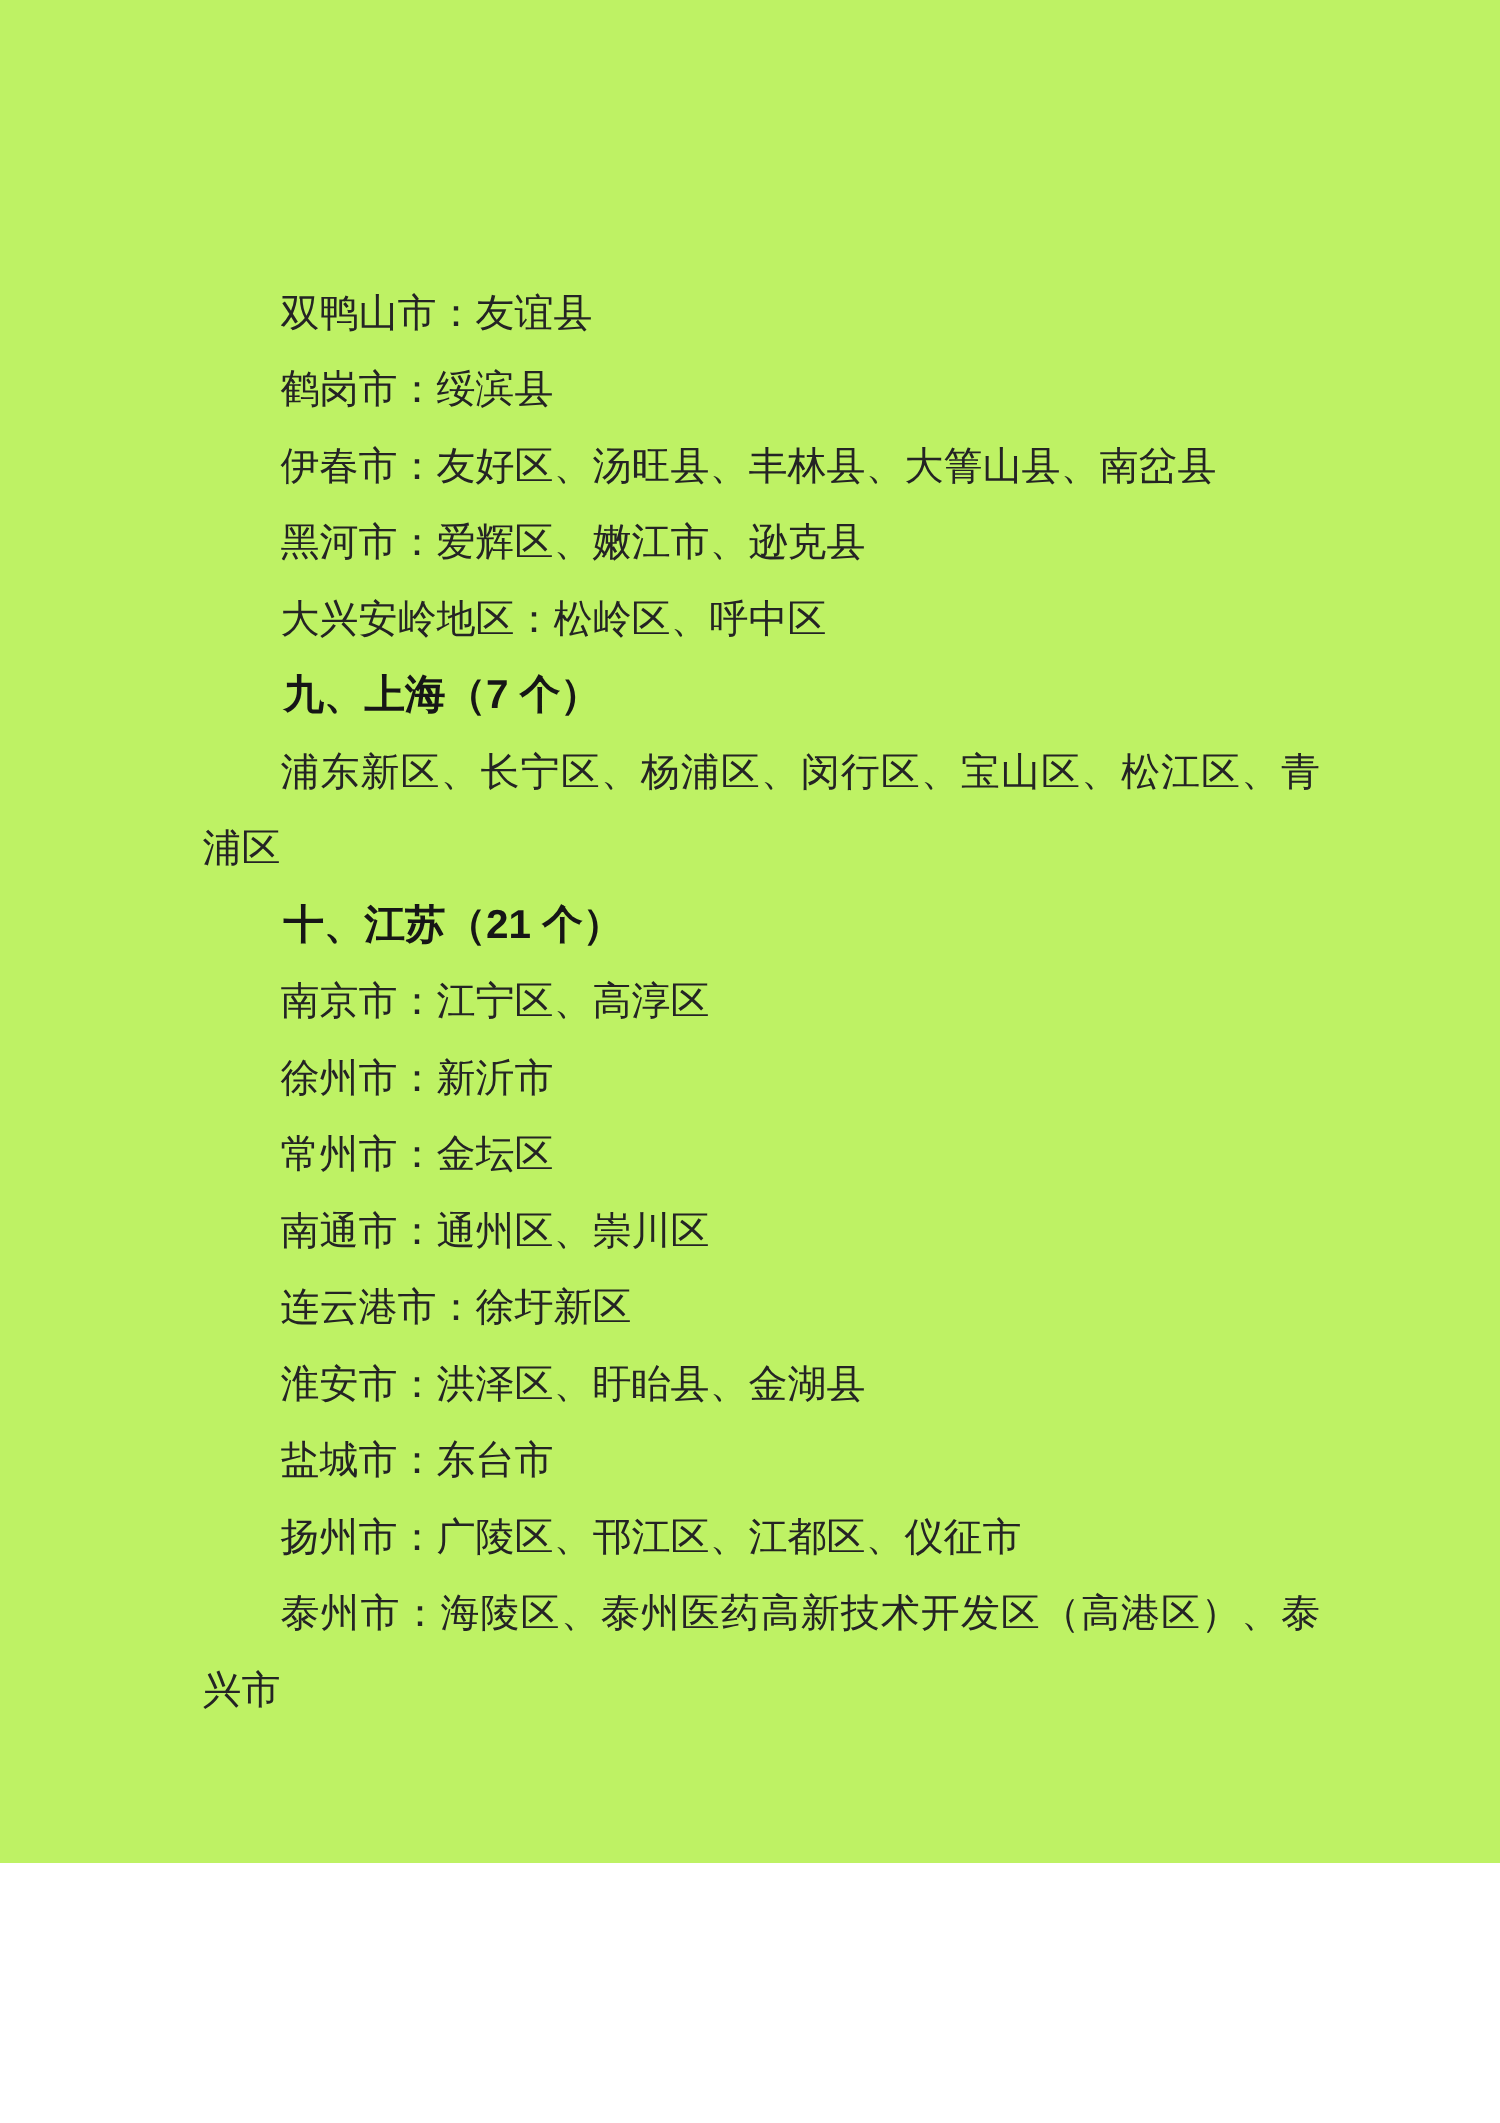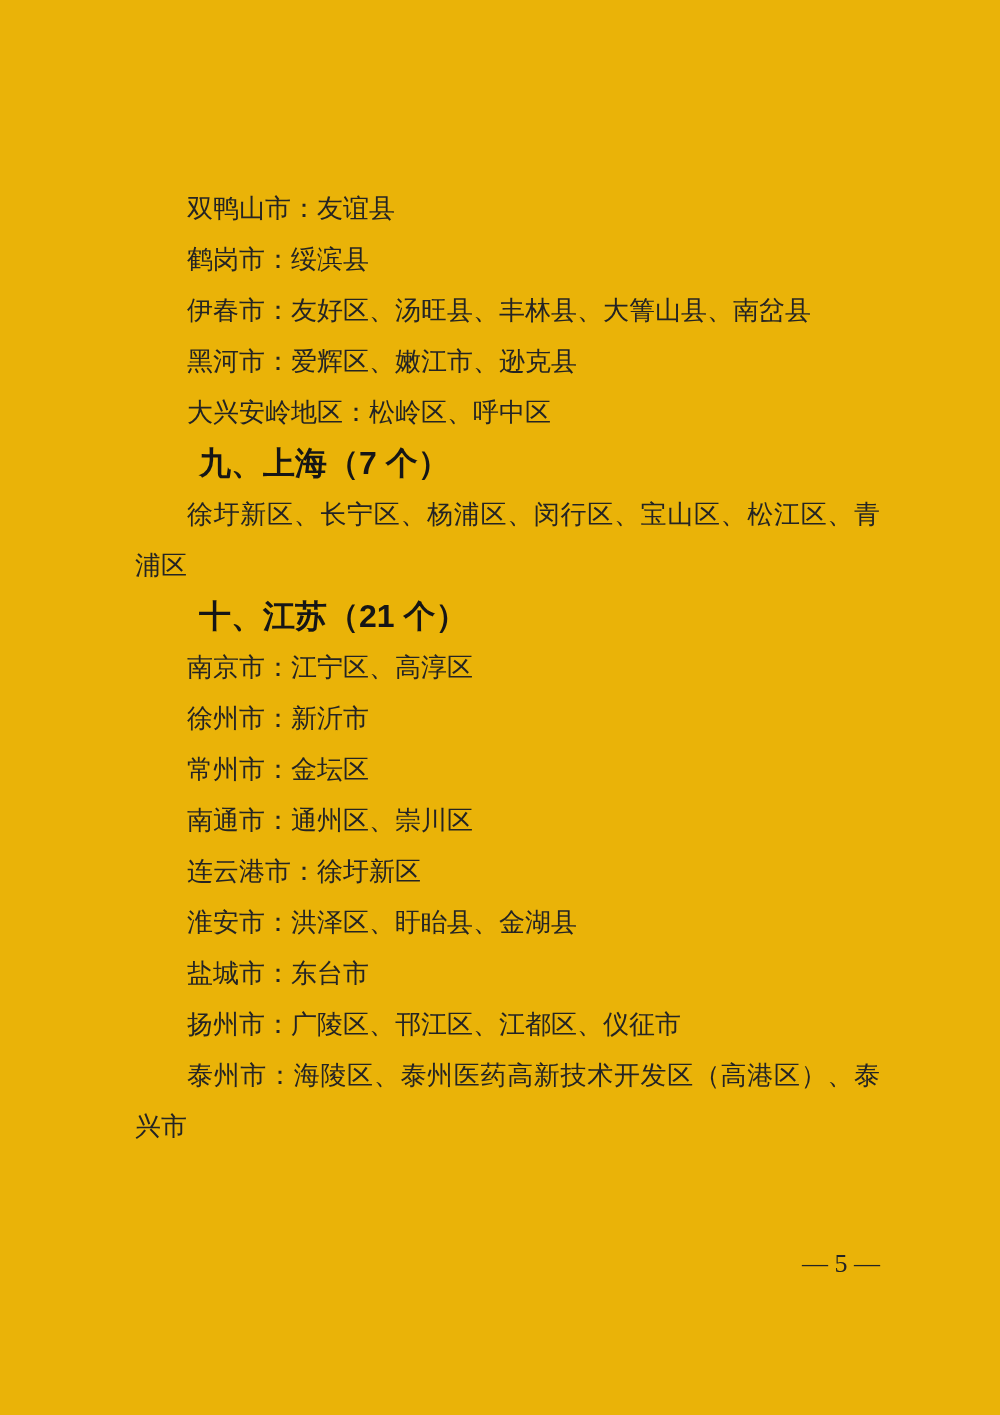--- a/index.html
+++ b/index.html
@@ -3,22 +3,22 @@
 <meta charset="utf-8">
 <style>
   html, body {
     margin: 0;
     padding: 0;
     background: #ffffff;
   }
   .page {
     position: relative;
     width: 1000px;
-    height: 1415px;
-    background: #eab308;
+    height: 1242px;
+    background: #bef264;
     overflow: hidden;
   }
   .text-block {
     position: absolute;
     left: 135px;
     top: 183px;
     width: 745px;
   }
   .line {
     font-family: "Liberation Serif", "DejaVu Serif", serif;
@@ -37,21 +37,21 @@
     text-align: justify;
     text-align-last: justify;
   }
   .continuation {
     text-indent: 0;
     font-family: Liberation Serif, serif;
   }
   .heading {
     font-family: "Liberation Sans", "DejaVu Sans", sans-serif;
     font-weight: 700;
-    font-size: 32px;
+    font-size: 27px;
     color: #161616;
     text-indent: 2em;
   }
   .page-number {
     position: absolute;
     top: 1244px;
     left: 0;
     width: 880px;
     text-align: right;
     font-family: "Liberation Serif", "DejaVu Serif", serif;
@@ -64,21 +64,21 @@
 <body>
 
 <div class="page">
   <div class="text-block">
     <div class="line indent">双鸭山市：友谊县</div>
     <div class="line indent">鹤岗市：绥滨县</div>
     <div class="line indent">伊春市：友好区、汤旺县、丰林县、大箐山县、南岔县</div>
     <div class="line indent">黑河市：爱辉区、嫩江市、逊克县</div>
     <div class="line indent">大兴安岭地区：松岭区、呼中区</div>
     <div class="line heading">九、上海（7 个）</div>
-    <div class="line indent justify-full">徐圩新区、长宁区、杨浦区、闵行区、宝山区、松江区、青</div>
+    <div class="line indent justify-full">浦东新区、长宁区、杨浦区、闵行区、宝山区、松江区、青</div>
     <div class="line continuation">浦区</div>
     <div class="line heading">十、江苏（21 个）</div>
     <div class="line indent">南京市：江宁区、高淳区</div>
     <div class="line indent">徐州市：新沂市</div>
     <div class="line indent">常州市：金坛区</div>
     <div class="line indent">南通市：通州区、崇川区</div>
     <div class="line indent">连云港市：徐圩新区</div>
     <div class="line indent">淮安市：洪泽区、盱眙县、金湖县</div>
     <div class="line indent">盐城市：东台市</div>
     <div class="line indent">扬州市：广陵区、邗江区、江都区、仪征市</div>

